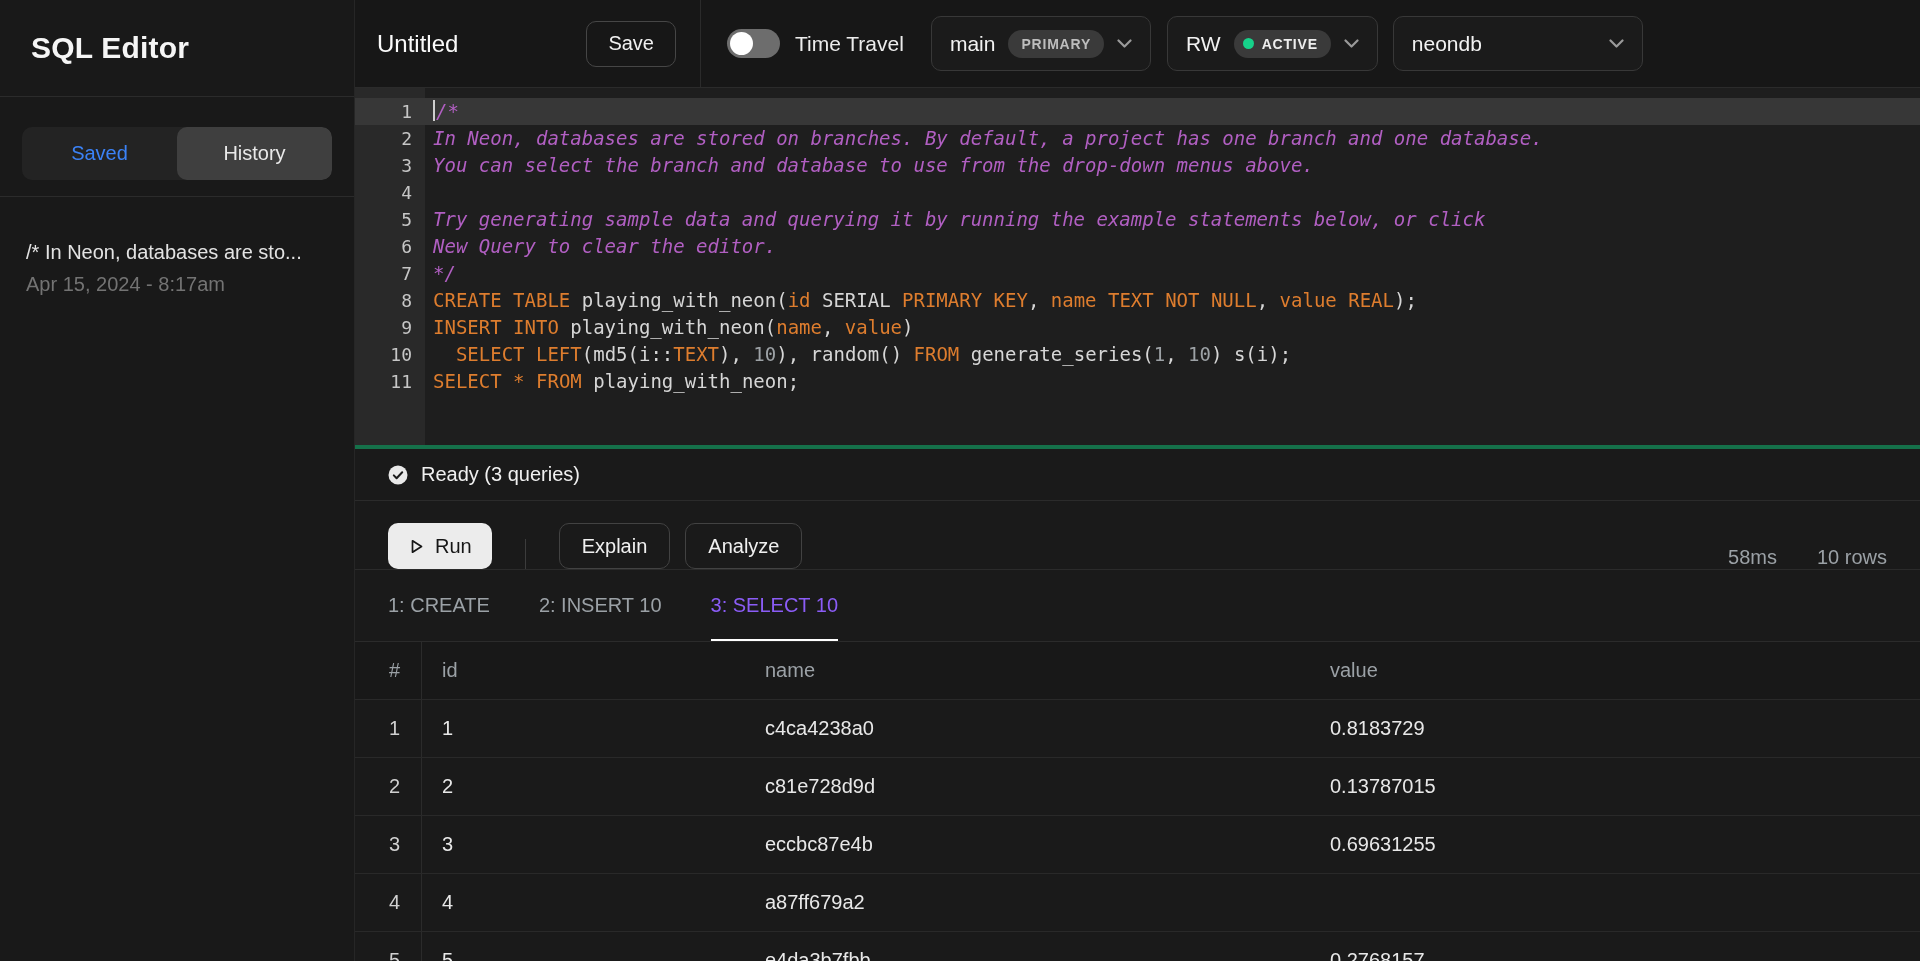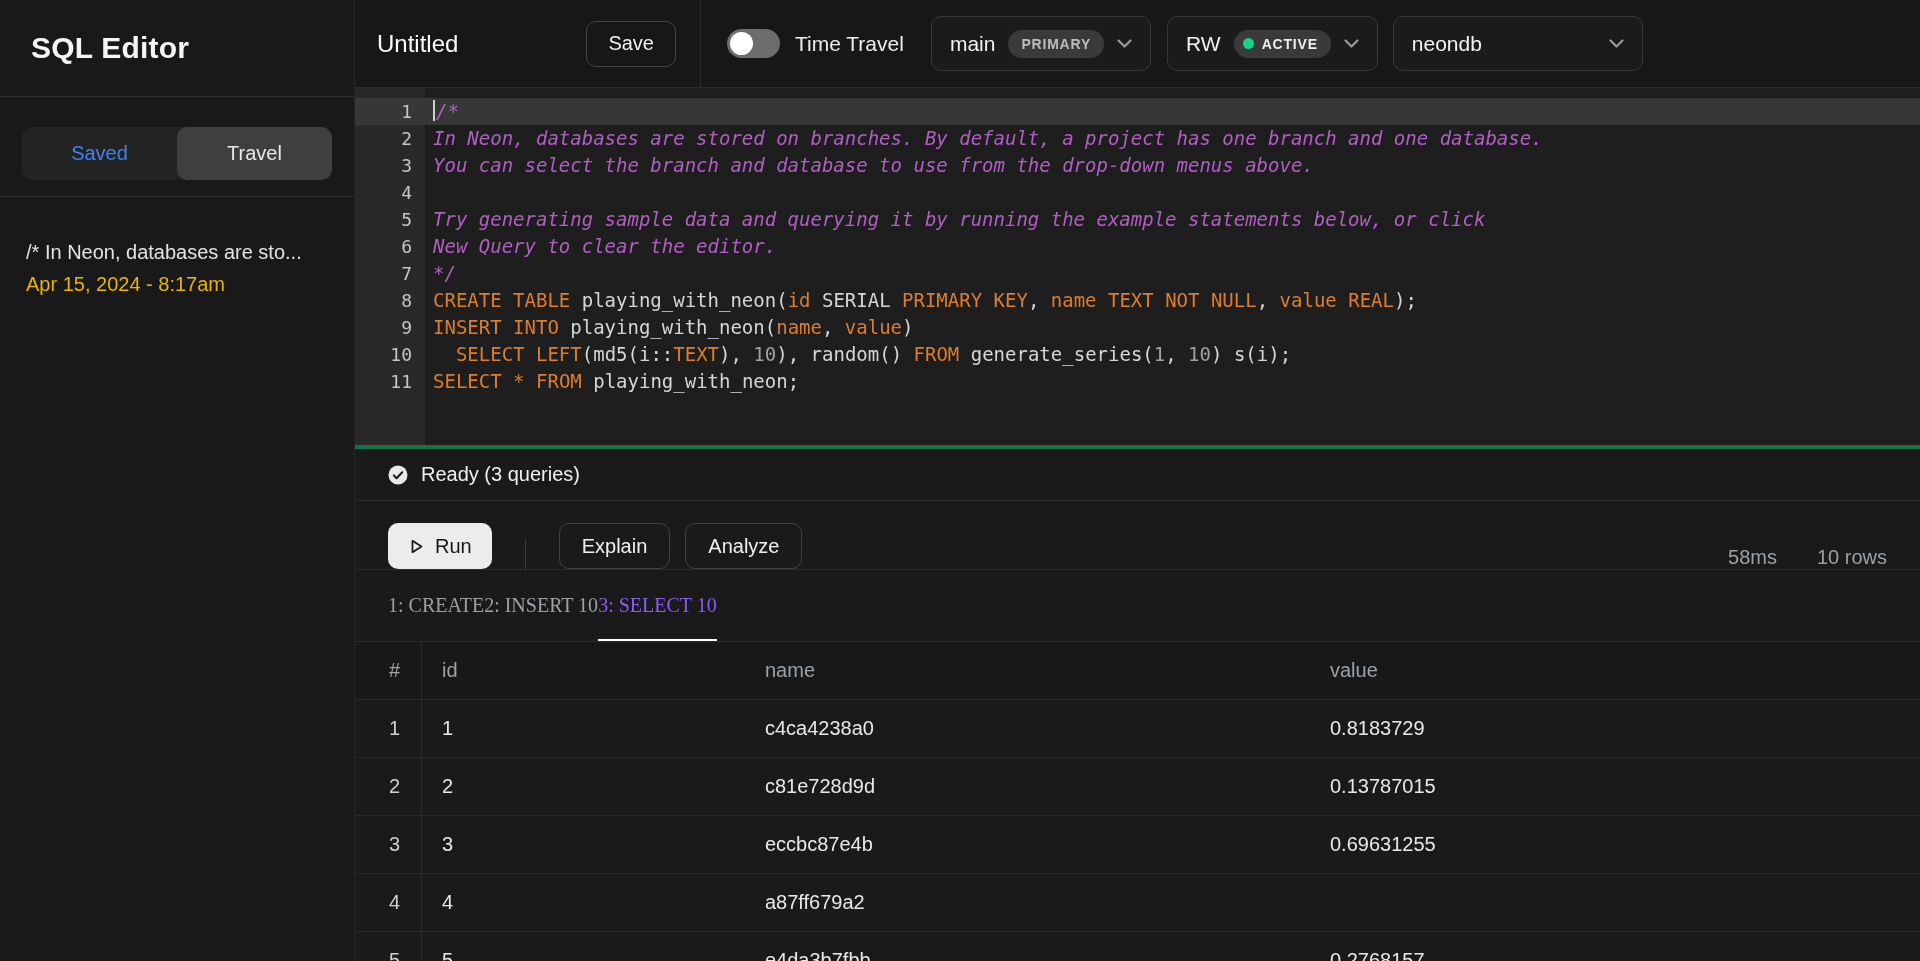--- a/index.html
+++ b/index.html
@@ -16,21 +16,21 @@
     border-bottom:1px solid #2b2b2b; }
   .sidebar-title { font-size:30px; font-weight:700; color:#f5f5f5; letter-spacing:.2px; }
   .segmented { margin:30px 22px 0 22px; height:53px; display:flex; background:#232323;
     border-radius:10px; overflow:hidden; }
   .seg { flex:1; display:flex; align-items:center; justify-content:center; font-size:20px;
     color:#3b82f6; cursor:pointer; border-radius:10px; }
   .seg.active { background:#3f3f3f; color:#e9e9e9; }
   .sidebar-divider { margin-top:16px; border-bottom:1px solid #2b2b2b; }
   .history-item { padding:44px 26px 0 26px; cursor:pointer; }
   .history-title { font-size:20px; color:#e3e3e3; white-space:nowrap; overflow:hidden; text-overflow:ellipsis; }
-  .history-date { margin-top:9px; font-size:20px; color:#eab308; }
+  .history-date { margin-top:9px; font-size:20px; color:#737373; }
 
   
   .topbar { height:88px; flex:none; display:flex; align-items:center; background:#171717;
     border-bottom:1px solid #2b2b2b; padding-left:22px; }
   .query-title { font-size:24px; color:#fafafa; }
   .save-btn { margin-left:128px; height:46px; padding:0 21px; border:1px solid #464646;
     border-radius:10px; background:transparent; color:#f0f0f0; font-size:20px;
     font-family:inherit; cursor:pointer;text-align:center; }
   .topbar-vdivider { margin-left:24px; width:1px; height:88px; background:#2b2b2b; flex:none; }
   .toggle { margin-left:26px; width:53px; height:29px; border-radius:15px; background:#6d6d6d;
@@ -80,21 +80,21 @@
     border-radius:10px; font-size:20px; font-family:inherit; font-weight:500; display:flex;
     align-items:center; gap:10px; cursor:pointer; }
   .actions-vdivider { width:1px; height:30px; background:#3c3c3c; margin:0 33px; }
   .ghost-btn { height:46px; padding:0 22px; background:transparent; color:#f0f0f0;
     border:1px solid #424242; border-radius:10px; font-size:20px; font-family:inherit; cursor:pointer; }
   .ghost-btn + .ghost-btn { margin-left:15px; }
   .exec-meta { margin-left:auto; display:flex; gap:40px; font-size:20px; color:#9ba1a6; }
 
   
   .tabs-row { height:72px; flex:none; display:flex; align-items:stretch; padding-left:33px;
-    border-bottom:1px solid #2b2b2b;font-family:Liberation Serif, serif; }
+    gap:49px; border-bottom:1px solid #2b2b2b; }
   .rtab { display:flex; align-items:center; font-size:20px; color:#9ba1a6; cursor:pointer;
     position:relative; }
   .rtab.active { color:#8b5cf6; }
   .rtab.active::after { content:""; position:absolute; left:0; right:0; bottom:0; height:2px;
     background:#ffffff; }
 
   
   .rtable { flex:1; display:flex; flex-direction:column; overflow:hidden; }
   .trow { display:flex; height:58px; flex:none; align-items:center; border-bottom:1px solid #292929;
     font-size:20px; color:#e8e8e8; }
@@ -110,21 +110,21 @@
 <body>
 
 <div class="app">
 
   <div class="sidebar">
     <div class="sidebar-header">
       <div class="sidebar-title">SQL Editor</div>
     </div>
     <div class="segmented">
         <div class="seg">Saved</div>
-        <div class="seg active">Travel</div>
+        <div class="seg active">History</div>
       </div>
     <div class="sidebar-divider"></div>
     <div class="history-item">
       <div class="history-title">/* In Neon, databases are sto...</div>
       <div class="history-date">Apr 15, 2024 - 8:17am</div>
     </div>
   </div>
 
   <div class="main">
 

